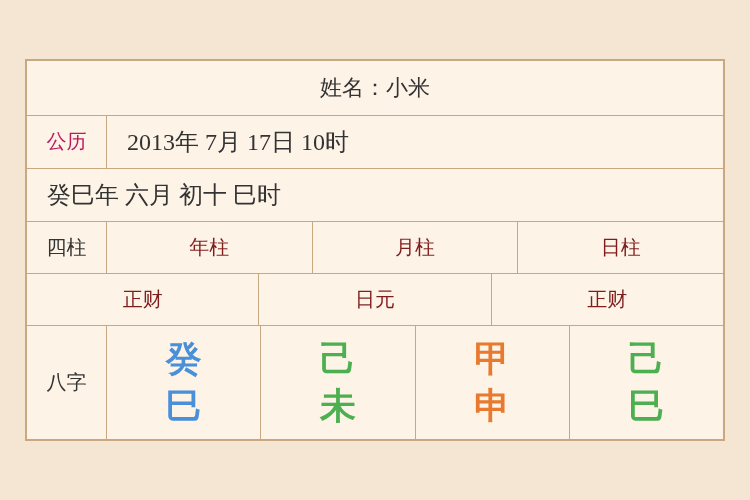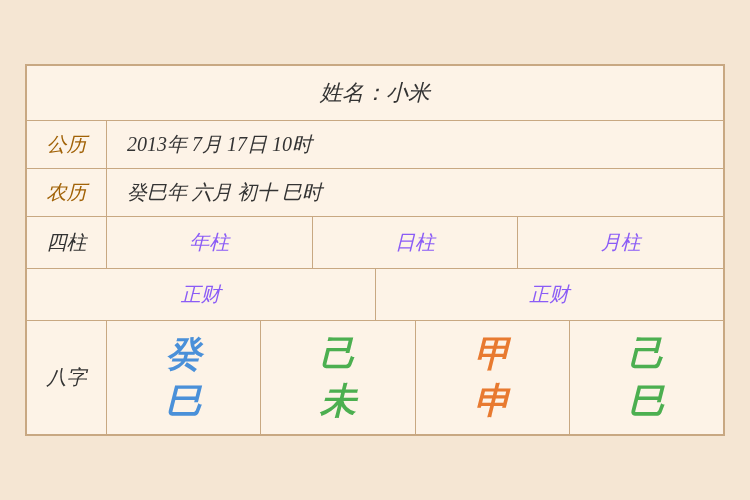--- a/index.html
+++ b/index.html
@@ -1,15 +1,15 @@
 <!DOCTYPE html>
 <html><head>
   <meta charset="utf-8">
   <style>
-    * { box-sizing: border-box; margin: 0; padding: 0; font-style: italic; }
+    * { box-sizing: border-box; margin: 0; padding: 0; }
     body {
       width: 750px;
       height: 500px;
       background-color: #f5e6d3;
       font-family: "SimSun", "宋体", serif;
       display: flex;
       align-items: center;
       justify-content: center;
     }
     .container {
@@ -30,30 +30,30 @@
       display: flex;
       border-bottom: 1px solid #c8a882;
     }
     .info-row .label-cell {
       width: 80px;
       min-width: 80px;
       display: flex;
       align-items: center;
       justify-content: center;
       font-size: 20px;
-      color: #a16207;
+      color: #be185d;
       border-right: 1px solid #c8a882;
       padding: 10px 0;
     }
     .info-row .value-cell {
       flex: 1;
       display: flex;
       align-items: center;
       padding: 10px 20px;
-      font-size: 20px;
+      font-size: 24px;
       color: #333;
     }
     .table-row {
       display: flex;
       border-bottom: 1px solid #c8a882;
     }
     .table-row:last-child {
       border-bottom: none;
     }
     .col-header {
@@ -66,21 +66,21 @@
       color: #333;
       border-right: 1px solid #c8a882;
       padding: 12px 0;
     }
     .col-cell {
       flex: 1;
       display: flex;
       align-items: center;
       justify-content: center;
       font-size: 20px;
-      color: #8b5cf6;
+      color: #7f1d1d;
       border-right: 1px solid #c8a882;
       padding: 12px 0;
     }
     .col-cell:last-child {
       border-right: none;
     }
     .bazi-row .col-header {
       padding: 18px 0;
     }
     .bazi-cell {
@@ -112,33 +112,33 @@
   <div class="header-row">
     <span>姓名：小米</span>
   </div>
 
   <div class="info-row">
     <div class="label-cell">公历</div>
     <div class="value-cell">2013年 7月 17日 10时</div>
   </div>
 
   <div class="info-row">
-    <div class="label-cell">农历</div>
     <div class="value-cell">癸巳年 六月 初十 巳时</div>
   </div>
 
   <div class="table-row">
     <div class="col-header">四柱</div>
     <div class="col-cell">年柱</div>
+    <div class="col-cell">月柱</div>
     <div class="col-cell">日柱</div>
-    <div class="col-cell">月柱</div>
   </div>
 
   <div class="table-row">
     <div class="col-cell">正财</div>
+    <div class="col-cell">日元</div>
     <div class="col-cell">正财</div>
   </div>
 
   <div class="table-row bazi-row">
     <div class="col-header">八字</div>
 
     <div class="bazi-cell">
       <span class="bazi-char blue">癸</span>
       <span class="bazi-char blue">巳</span>
     </div>

